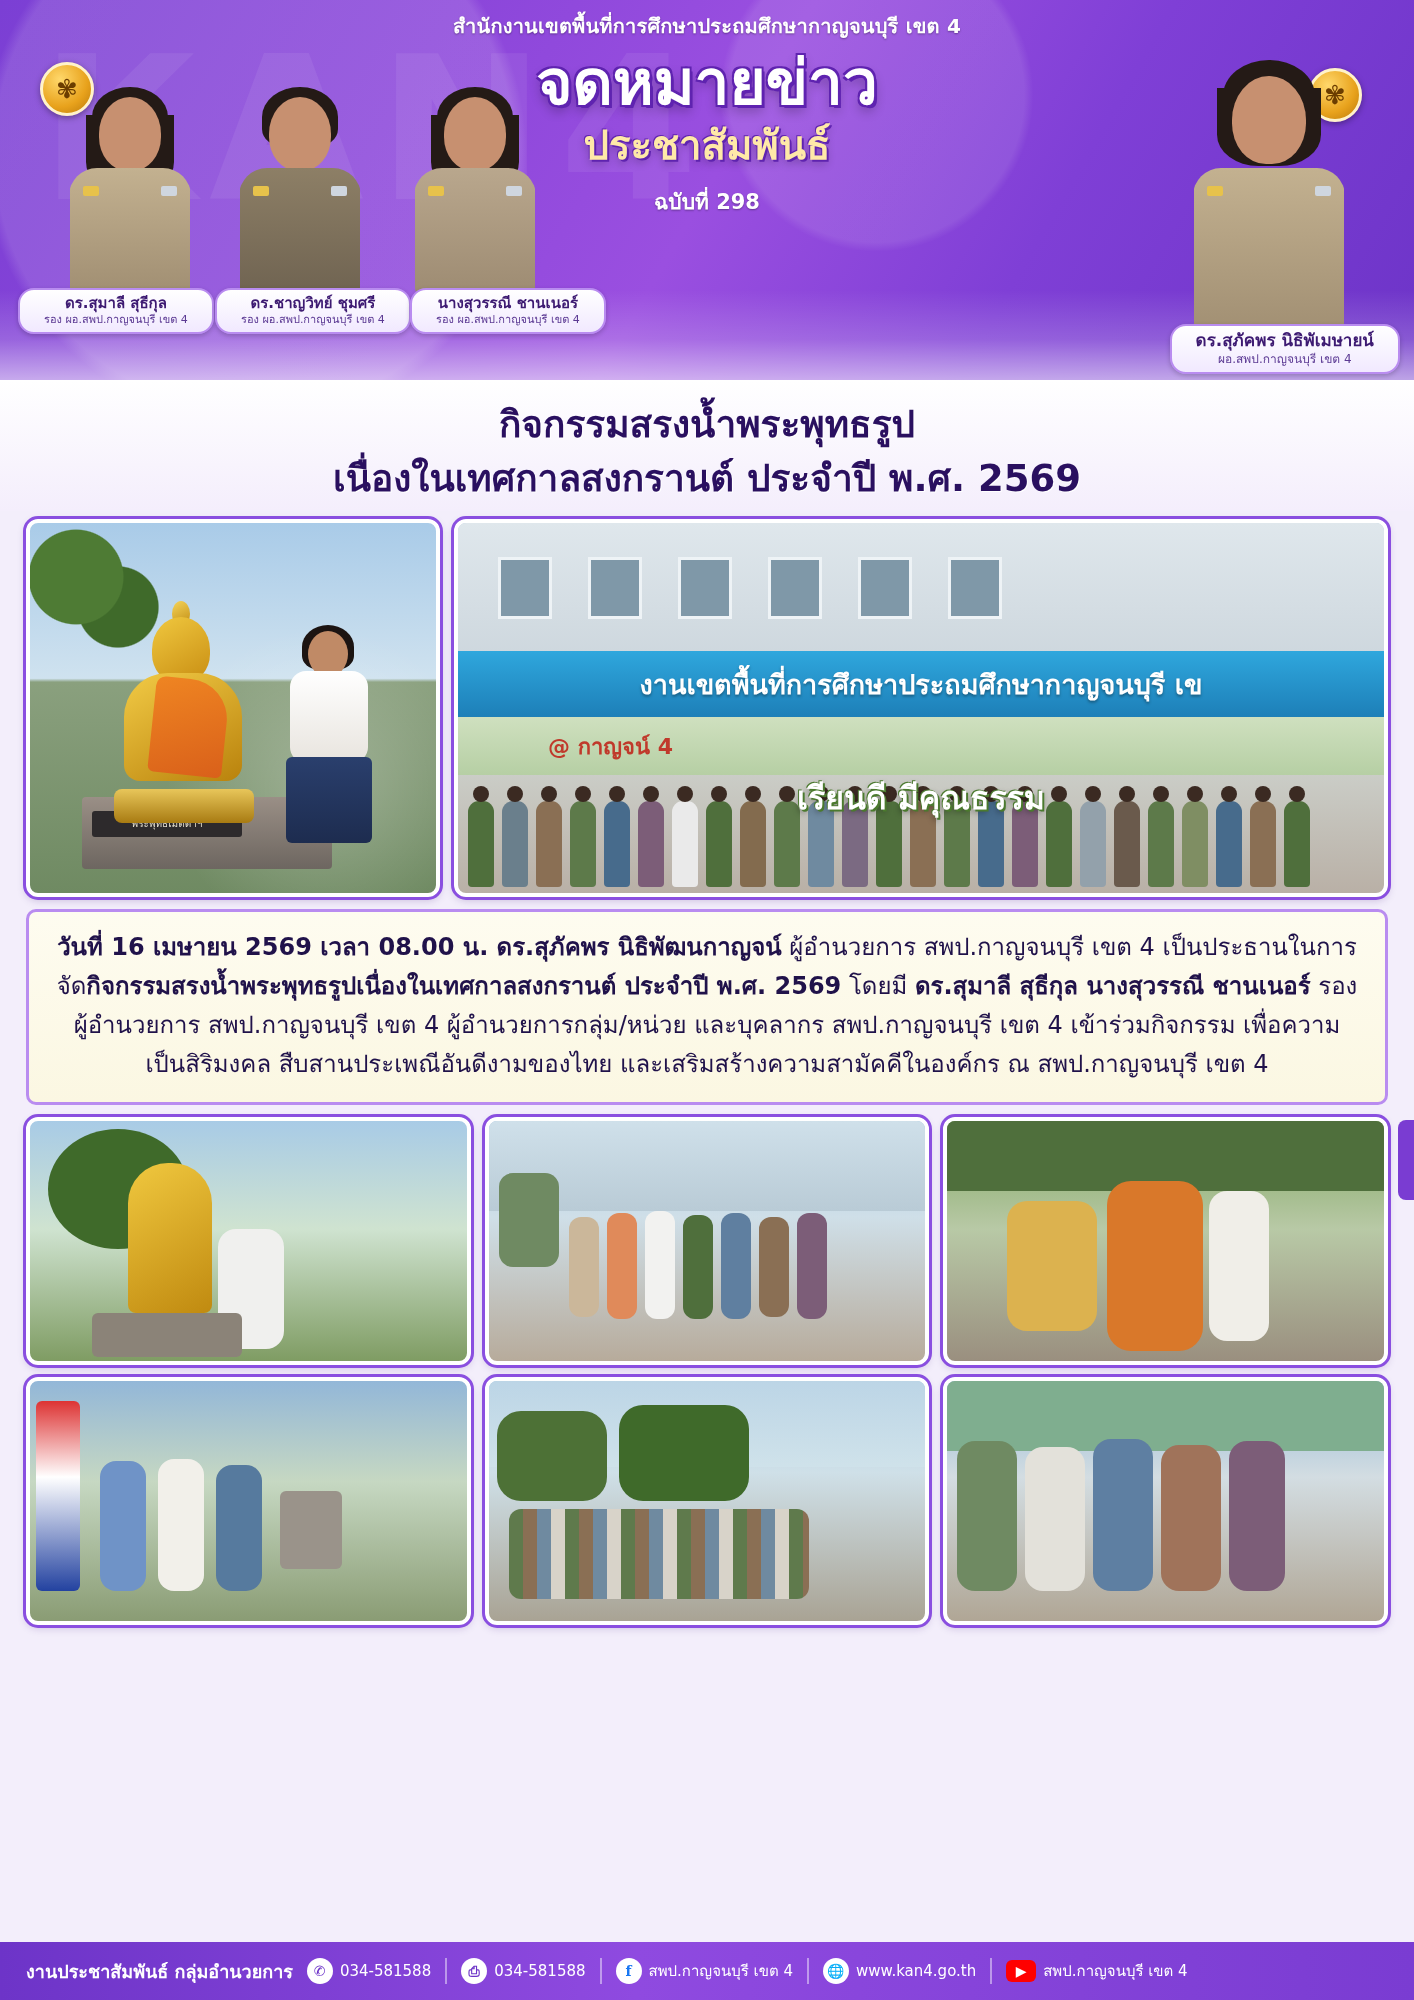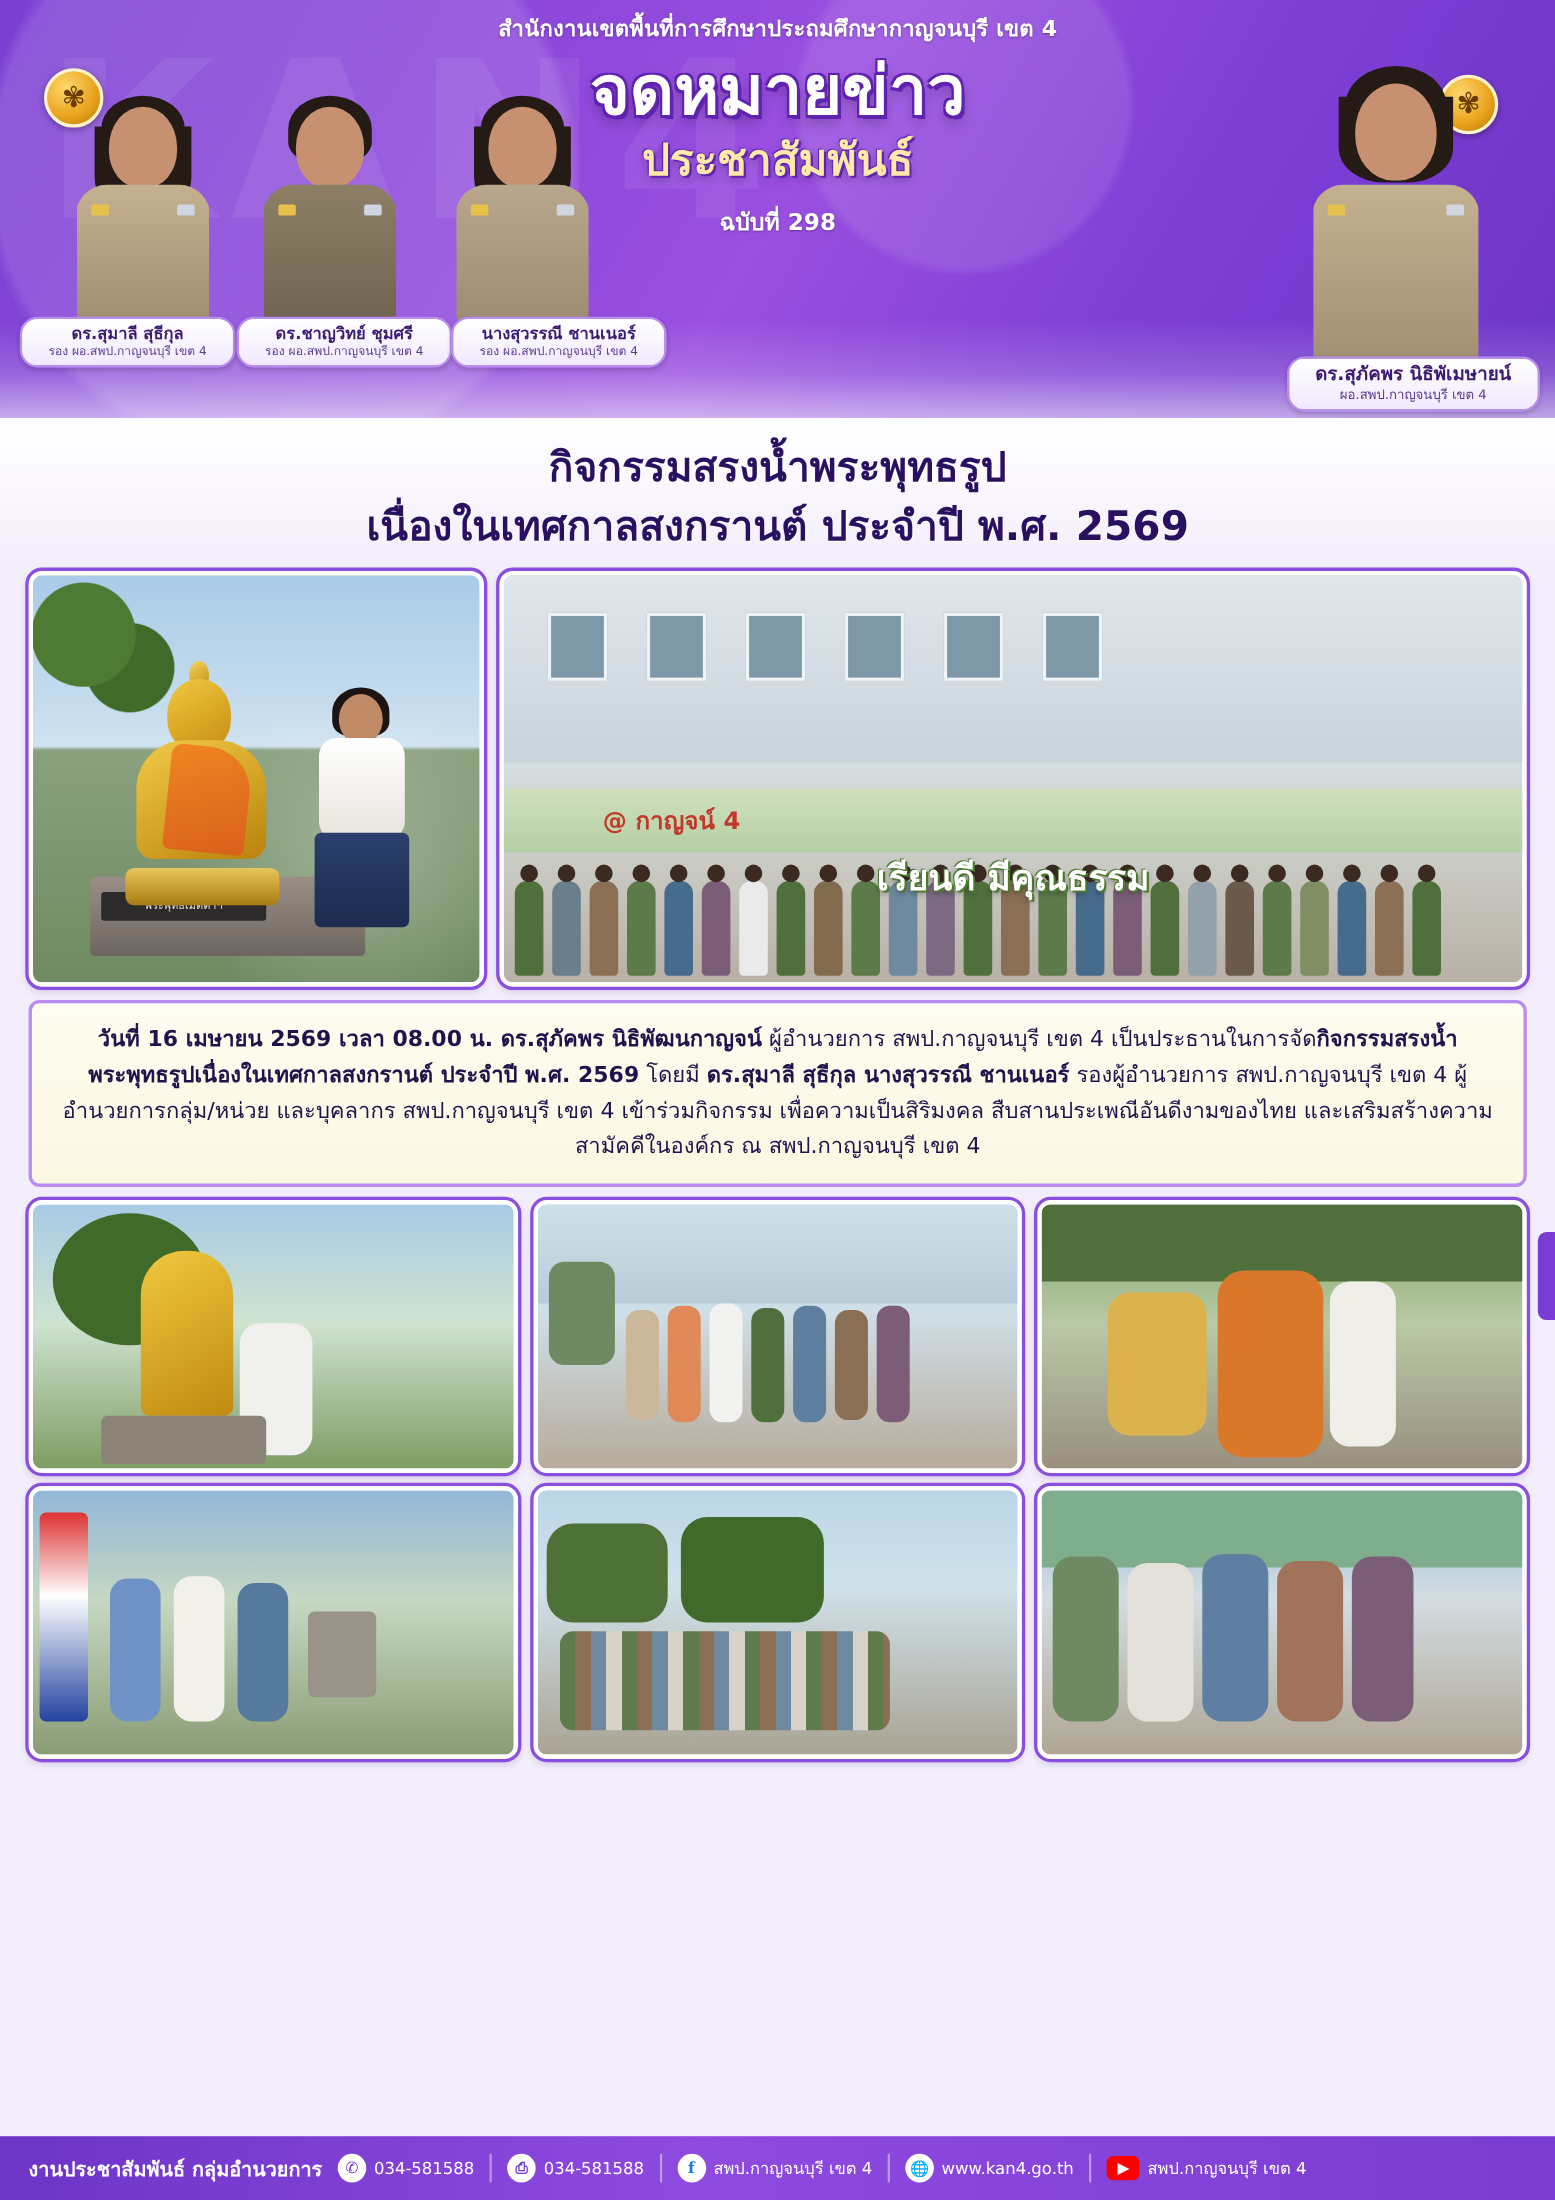--- a/index.html
+++ b/index.html
@@ -324,21 +324,21 @@
   .body-box {
     margin: 12px 26px 0;
     background: linear-gradient(180deg,#fefcf0,#fbf7e2);
     border: 3px solid #b98cf0;
     border-radius: 10px;
     padding: 16px 26px 18px;
     text-align: center;
   }
   .body-box p {
     color: #20124a;
-    font-size: 20px;
+    font-size: 24px;
     line-height: 1.62;
   }
   .body-box b { font-weight: bold; }
 
   
   .grid-row {
     display: flex;
     gap: 14px;
     padding: 12px 26px 0;
   }
@@ -504,20 +504,21 @@
 
     <div class="ph ph-group">
       <div class="bldg">
         <div class="win" style="left:40px;"></div>
         <div class="win" style="left:130px;"></div>
         <div class="win" style="left:220px;"></div>
         <div class="win" style="left:310px;"></div>
         <div class="win" style="left:400px;"></div>
         <div class="win" style="left:490px;"></div>
       </div>
+      <div class="banner-blue">งานเขตพื้นที่การศึกษาประถมศึกษากาญจนบุรี เข</div>
       <div class="wall-green">@ กาญจน์ 4</div>
       <div class="crowd">
         <span style="left:10px;background:#4f6f3c;"></span>
         <span style="left:44px;background:#6a7f8c;"></span>
         <span style="left:78px;background:#8a6f54;"></span>
         <span style="left:112px;background:#5d7a4a;"></span>
         <span style="left:146px;background:#476b8c;"></span>
         <span style="left:180px;background:#7c5d78;"></span>
         <span style="left:214px;background:#eaeaea;"></span>
         <span style="left:248px;background:#4f6f3c;"></span>

